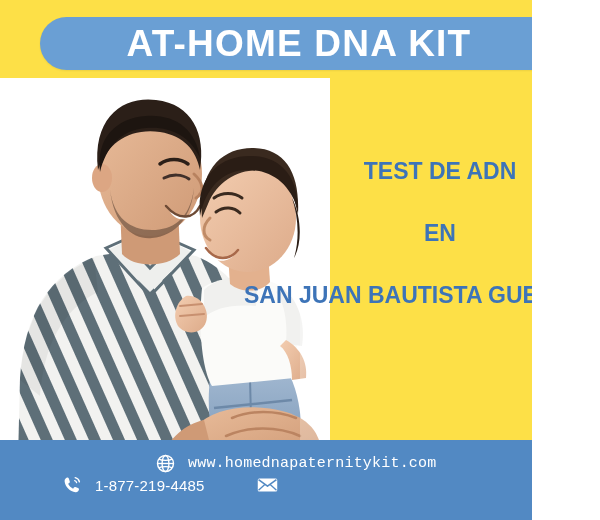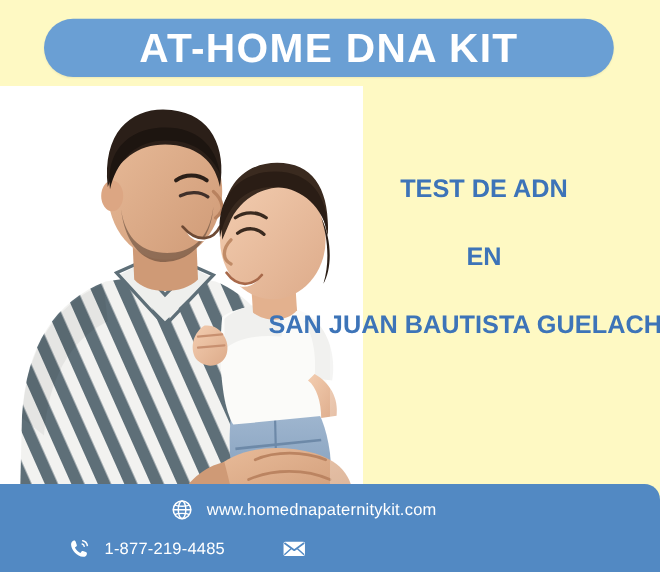--- a/index.html
+++ b/index.html
@@ -8,23 +8,23 @@
   }
   body {
     width: 600px;
     height: 520px;
     background: #ffffff;
     font-family: "Liberation Sans", sans-serif;
     overflow: hidden;
   }
   .poster {
     position: relative;
-    width: 600px;
+    width: 532px;
     height: 520px;
-    background: #fef9c3;
+    background: #fde047;
     overflow: hidden;
   }
 
   
   .title-pill {
     position: absolute;
     left: 40px;
     top: 17px;
     width: 518px;
     height: 53px;
@@ -94,23 +94,24 @@
     display: flex;
     align-items: center;
     color: #ffffff;
     font-size: 15px;
     white-space: nowrap;
     font-family: "Liberation Sans", sans-serif;
   }
   .footer-row-web {
     top: 14px;
     left: 156px;
+    font-family: Liberation Mono, monospace;
   }
   .footer-row-bottom {
-    top: 49px;
+    top: 35px;
     left: 62px;
     width: 500px;
     align-items: center;
   }
   .contact-item {
     display: flex;
     align-items: center;
     white-space: nowrap;
   }
   .contact-phone { margin-right: 52px; }

